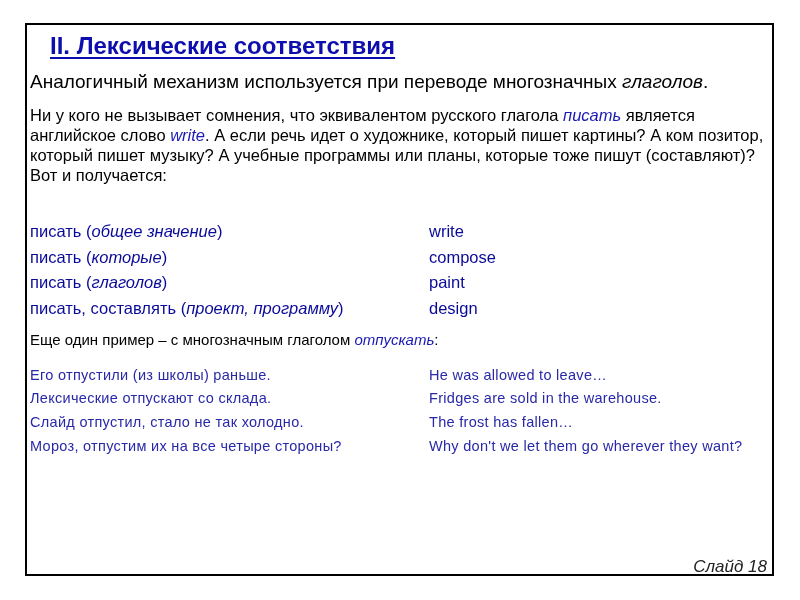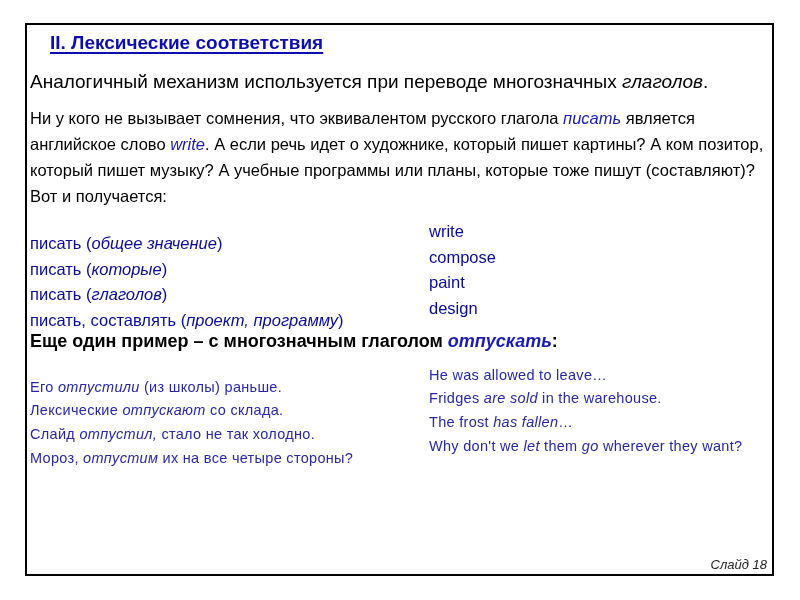--- a/index.html
+++ b/index.html
@@ -1,35 +1,35 @@
 <!DOCTYPE html>
 <html><head>
   <meta charset="utf-8">
   <style>
     html, body { margin: 0; padding: 0; background: #ffffff; }
     body { width: 800px; height: 600px; position: relative; overflow: hidden;
            font-family: "Liberation Sans", "DejaVu Sans", sans-serif; color: #000; }
     .slide-frame { position: absolute; left: 25px; top: 23px; width: 749px; height: 553px;
                    border: 2px solid #000; box-sizing: border-box; }
     .title { position: absolute; left: 50px; top: 32px; margin: 0;
-             font-size: 19px; font-weight: bold; color: #0e0eae;
+             font-size: 24px; font-weight: bold; color: #0e0eae;
              text-decoration: underline; text-decoration-thickness: 2px; text-underline-offset: 3px;
              letter-spacing: 0px; white-space: nowrap; }
     .p1 { position: absolute; left: 30px; top: 71px; font-size: 19px; white-space: nowrap; }
-    .p2 { position: absolute; left: 30px; top: 105px; width: 740px; font-size: 16.5px; line-height: 26px; }
+    .p2 { position: absolute; left: 30px; top: 105px; width: 740px; font-size: 16.5px; line-height: 20px; }
     .em-blue { color: #1a1ab4; font-style: italic; }
     .em { font-style: italic; }
     .row { position: absolute; font-size: 16.5px; color: #0a0a9a; white-space: nowrap; }
     .row .it { font-style: italic; }
-    .col-l { left: 30px; margin-top: 12px; }
+    .col-l { left: 30px; }
     .col-r { left: 429px; }
-    .p3 { position: absolute; left: 30px; top: 331px; font-size: 18px; white-space: nowrap; font-weight: bold; }
+    .p3 { position: absolute; left: 30px; top: 331px; font-size: 15px; white-space: nowrap; }
     .ex { position: absolute; font-size: 14.5px; color: #2828a8; white-space: nowrap; letter-spacing: 0.3px; }
-    .ex .it { font-style: italic; }
-    .slide-num { position: absolute; right: 33px; top: 557px; font-size: 13px; font-style: italic;
+    .ex .it { }
+    .slide-num { position: absolute; right: 33px; top: 557px; font-size: 17px; font-style: italic;
                  color: #222; white-space: nowrap; }
   </style>
 </head>
 <body>
 
 <div class="slide-frame"></div>
 
 <h1 class="title">II. Лексические соответствия</h1>
 
 <div class="p1"><span>Аналогичный механизм используется при переводе многозначных </span><span class="em">глаголов</span><span>.</span></div>

